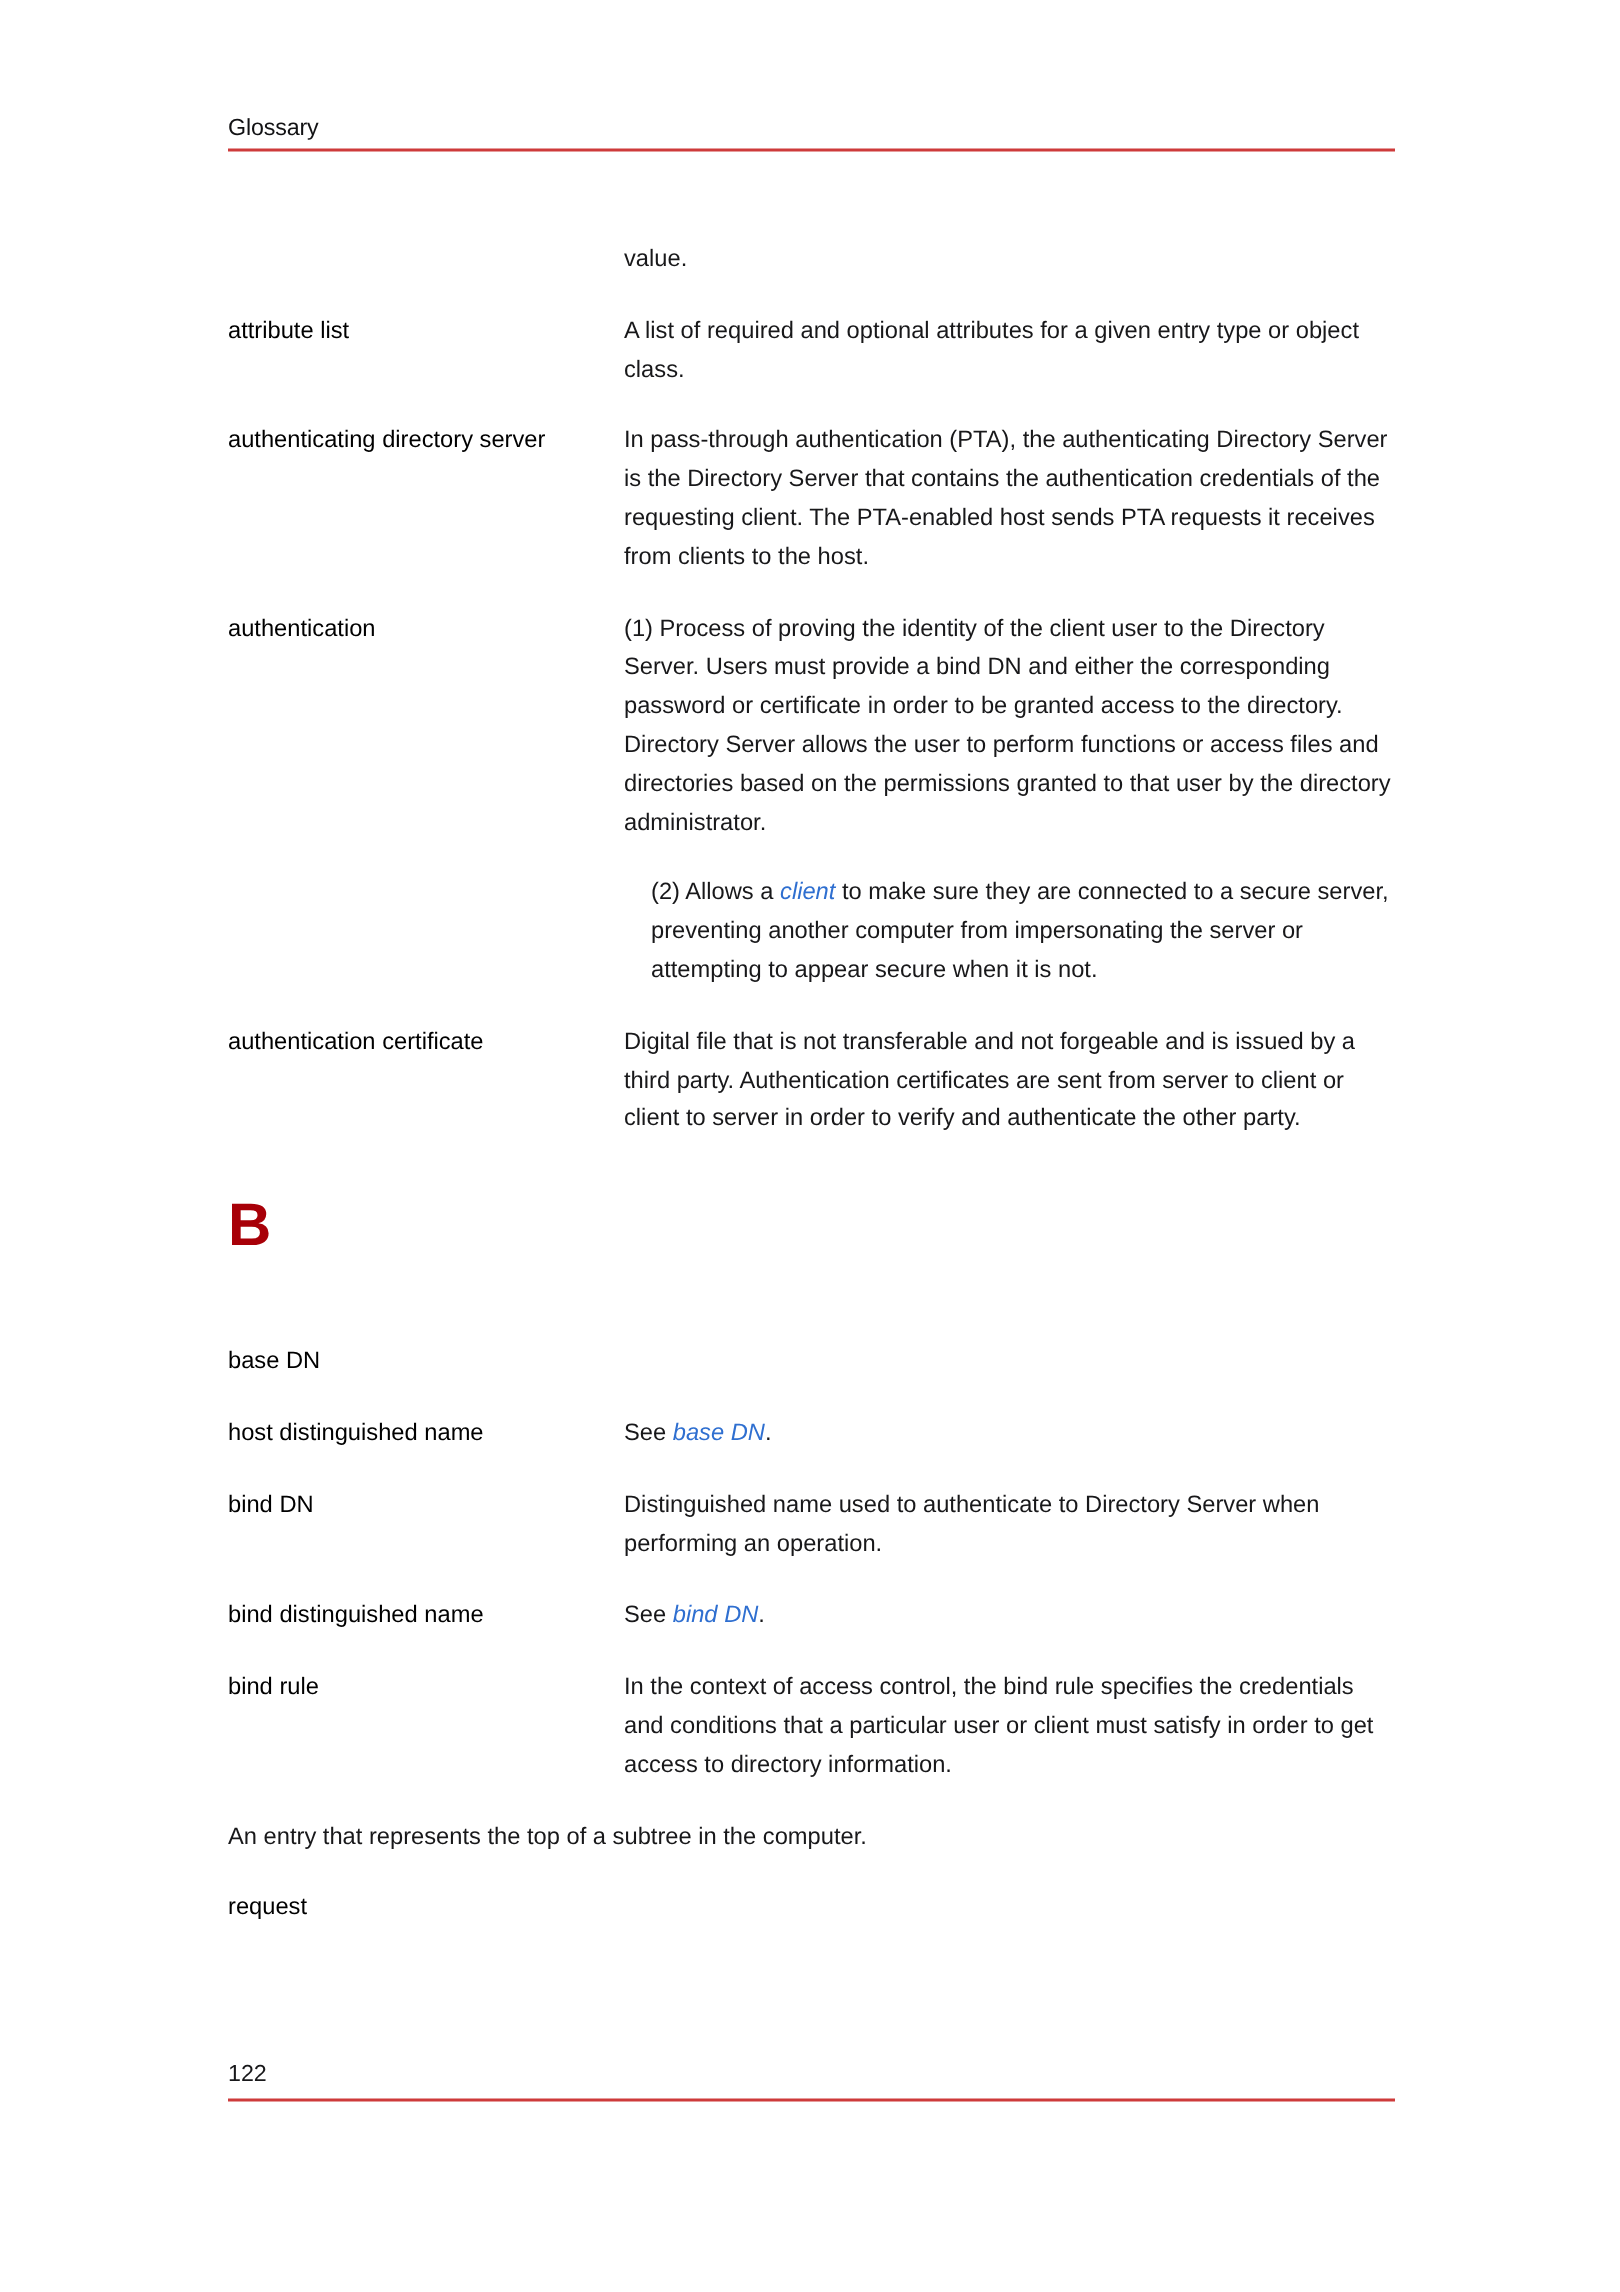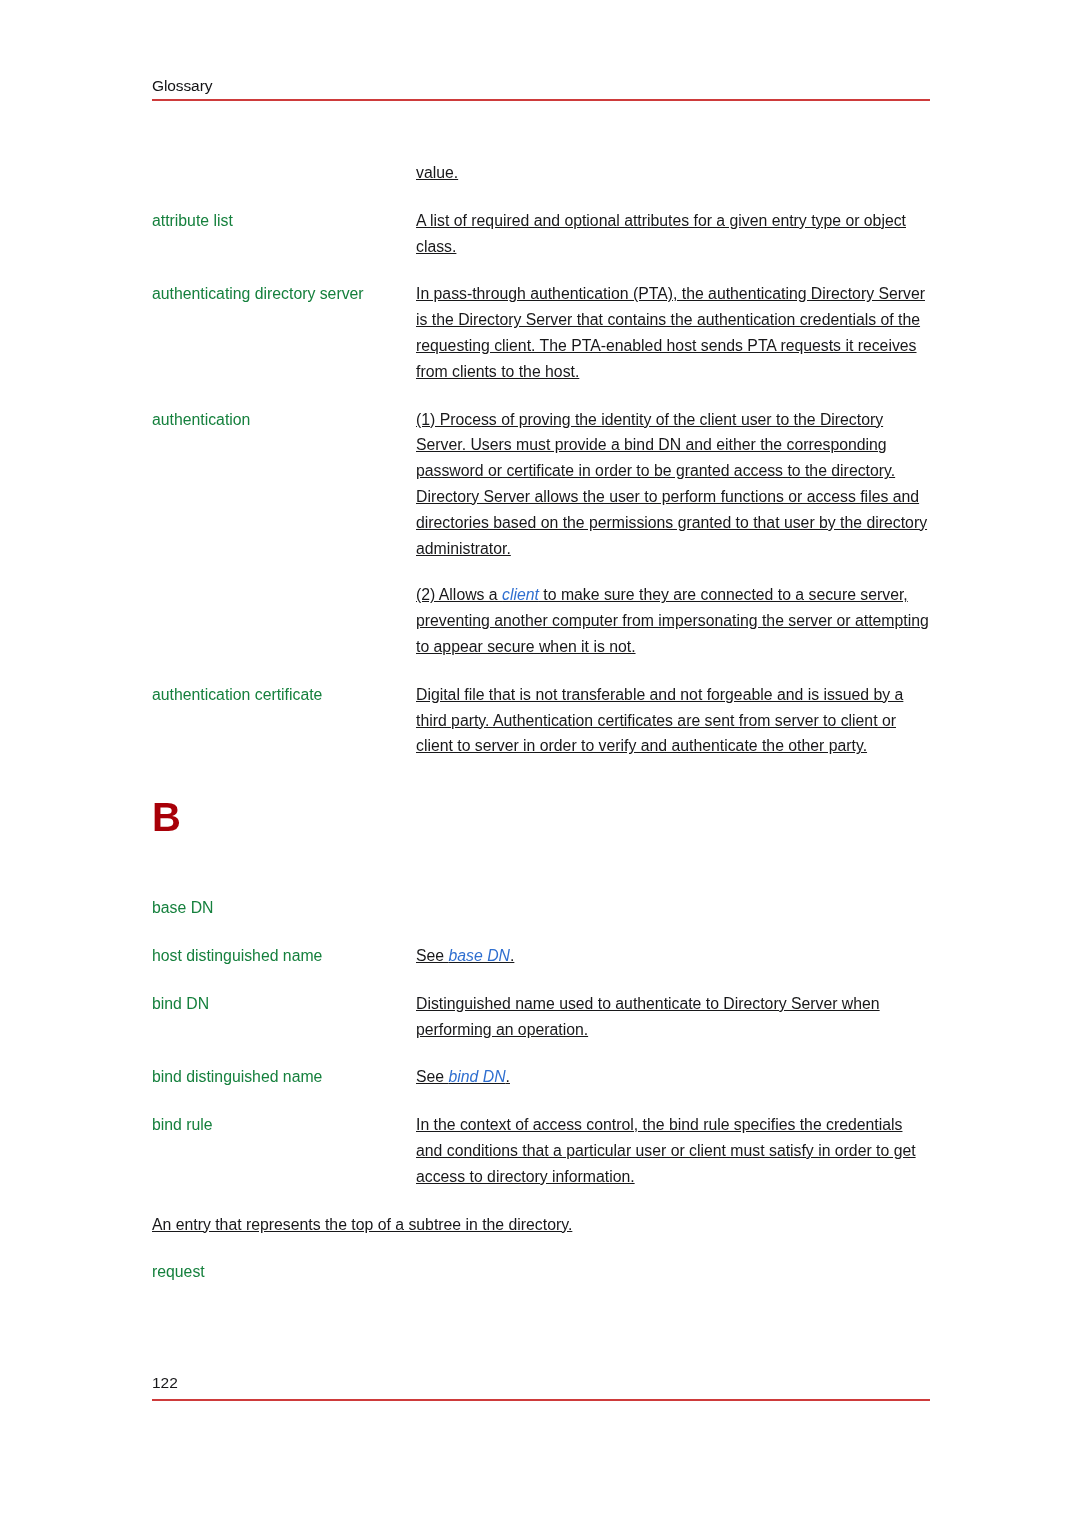--- a/index.html
+++ b/index.html
@@ -62,36 +62,36 @@
     display: flex;
     align-items: flex-start;
     margin-bottom: 22px;
   }
 
   .term {
     width: 264px;
     flex: 0 0 264px;
     font-size: 15.8px;
     line-height: 25.8px;
-    color: #15803d;
+    color: #000000;
     padding-right: 8px;
     box-sizing: border-box;
   }
   .definition {
     flex: 1 1 auto;
     font-size: 15.8px;
     line-height: 25.8px;
     color: #18181a;
   }
   .definition p {
     margin: 0;
-    text-decoration: underline;
   }
   .definition p + p {
     margin-top: 21px;
+    margin-left: 18px;
   }
 
   .xref {
     color: #2f6fd0;
     font-style: italic;
   }
 
   
   .section-letter {
     font-size: 40px;
@@ -192,21 +192,21 @@
           </div>
         </div>
         <div class="entry">
           <div class="term">bind rule</div>
           <div class="definition">
             <p>In the context of access control, the bind rule specifies the credentials and conditions that a particular user or client must satisfy in order to get access to directory information.</p>
           </div>
         </div>
         <div class="entry">
           <div class="definition">
-            <p>An entry that represents the top of a subtree in the directory.</p>
+            <p>An entry that represents the top of a subtree in the computer.</p>
           </div>
         </div>
         <div class="entry">
           <div class="term">request</div>
         </div>
       </div>
 
   </div>
 
   <div class="rule footer-rule"></div>

